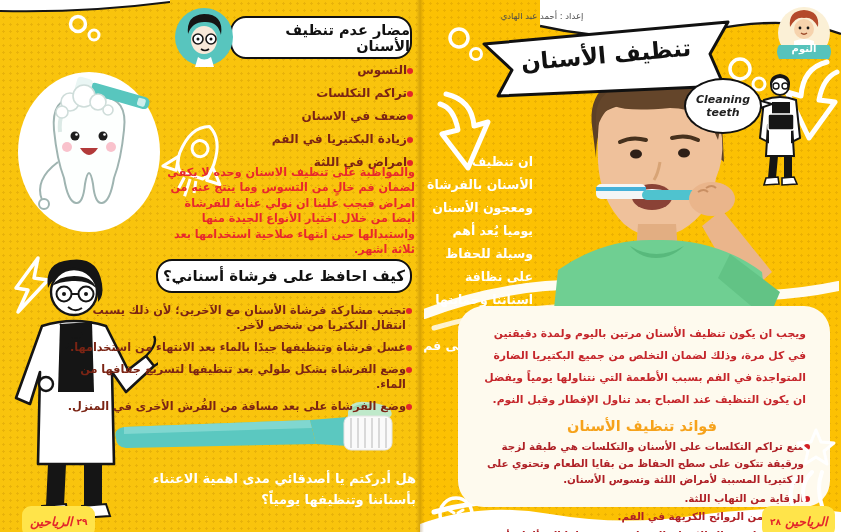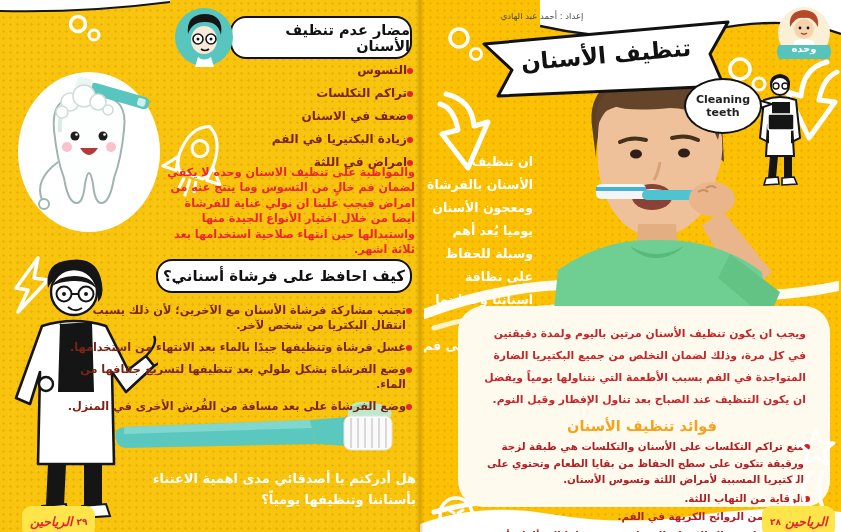--- a/index.html
+++ b/index.html
@@ -37,21 +37,21 @@
                  text-align:right;direction:rtl;margin:0 4px;}
   #benefits-title{color:#F6A21B;font-size:14.5px;font-weight:bold;text-align:center;
                   direction:rtl;margin:7px 0 4px 0;}
   
   #title-banner{left:476px;top:18px;width:258px;height:82px;z-index:6;}
   #title-text{position:absolute;left:30px;top:24px;width:200px;text-align:center;
               transform:rotate(-5deg);font-size:23px;font-weight:bold;color:#111;direction:rtl;}
   
   #speech-bubble{left:684px;top:78px;width:74px;height:52px;z-index:7;background:#fff;
                  border:2.5px solid #111;border-radius:50%;display:flex;align-items:center;
-                 justify-content:center;text-align:center;font-size:11px;font-weight:bold;color:#222;}
+                 justify-content:center;text-align:center;font-size:11px;font-weight:bold;color:#222;font-style:italic;}
   #speech-tail{left:753px;top:96px;width:20px;height:16px;z-index:6;}
   
   .logo-band{position:absolute;z-index:20;display:flex;align-items:center;gap:4px;
              background:#FFE44A;border-radius:9px;padding:8px 8px;}
   .logo-script{color:#E3262B;font-size:12.5px;font-weight:bold;font-style:italic;direction:rtl;}
   .logo-num{color:#E3262B;font-size:9px;font-weight:bold;}
   .small-credit{color:#4c4c4c;font-size:8.5px;direction:rtl;text-align:center;}
 </style>
 </head>
 <body>
@@ -255,21 +255,21 @@
     <svg width="64" height="62" viewBox="0 0 64 62">
       <circle cx="32" cy="28" r="26" fill="#FBF0D6"></circle>
       <path d="M18,22 Q16,6 32,5 Q48,6 46,22 Q40,11 32,13 Q24,11 18,22 Z" fill="#B44A2B"></path>
       <circle cx="32" cy="24" r="10" fill="#F6D3AD"></circle>
       <circle cx="28" cy="23" r="1.4" fill="#151515"></circle>
         <circle cx="36" cy="23" r="1.4" fill="#151515"></circle>
       <path d="M29,28 q3,2.5 6,0" stroke="#9c4a2a" stroke-width="1.4" fill="none"></path>
       <path d="M22,36 Q32,32 42,36 L42,44 L22,44 Z" fill="#fff"></path>
       <path d="M7,40 L57,40 Q61,46 57,54 L7,54 Q3,46 7,40 Z" fill="#56C3BC"></path>
     </svg>
-    <div style="position:absolute;left:0;top:38px;width:64px;text-align:center;color:#fff;font-size:10px;font-weight:bold;">وحده</div>
+    <div style="position:absolute;left:0;top:38px;width:64px;text-align:center;color:#fff;font-size:10px;font-weight:bold;">النوم</div>
   </div>
 
   <svg class="abs" style="left:763px;top:58px;z-index:4;" width="78" height="95" viewBox="0 0 78 95">
     <path d="M64,4 Q40,10 38,38 L24,34 L46,80 L72,44 L56,42 Q60,20 74,14" fill="none" stroke="#fff" stroke-width="5" stroke-linejoin="round" stroke-linecap="round"></path>
   </svg>
   <svg class="abs" style="left:436px;top:90px;z-index:4;" width="70" height="90" viewBox="0 0 70 90">
     <path d="M10,4 Q36,10 38,36 L52,32 L32,78 L6,44 L22,40 Q18,18 4,14" fill="none" stroke="#fff" stroke-width="5" stroke-linejoin="round" stroke-linecap="round"></path>
   </svg>
 
   <svg class="abs" style="left:424px;top:262px;z-index:3;" width="415" height="70" viewBox="0 0 415 70">

